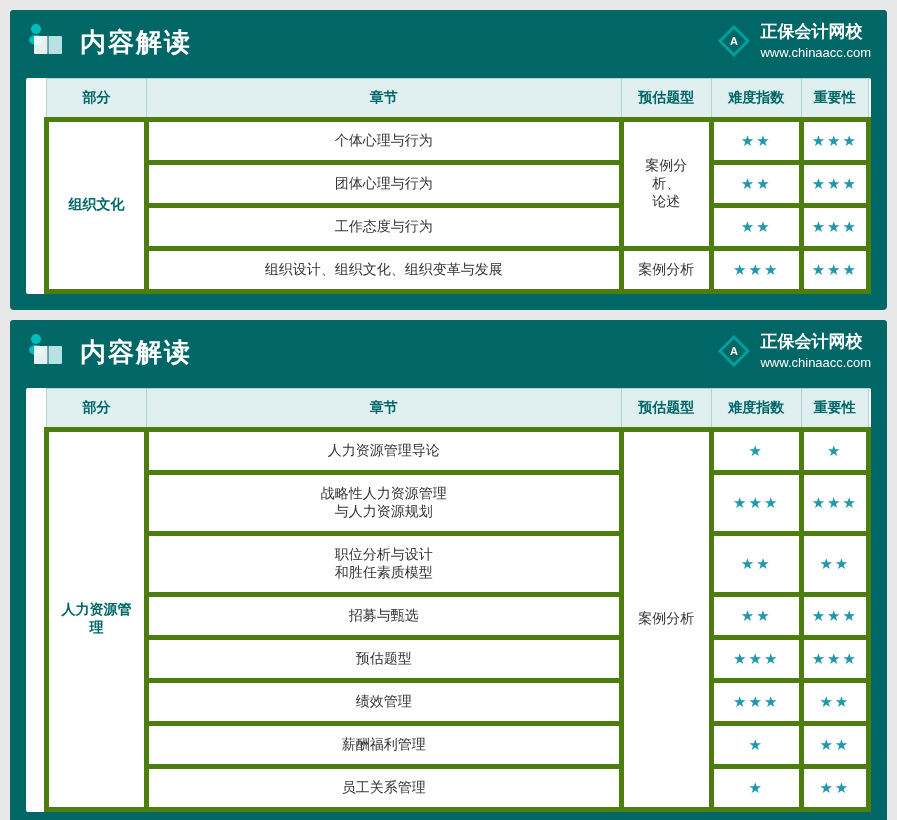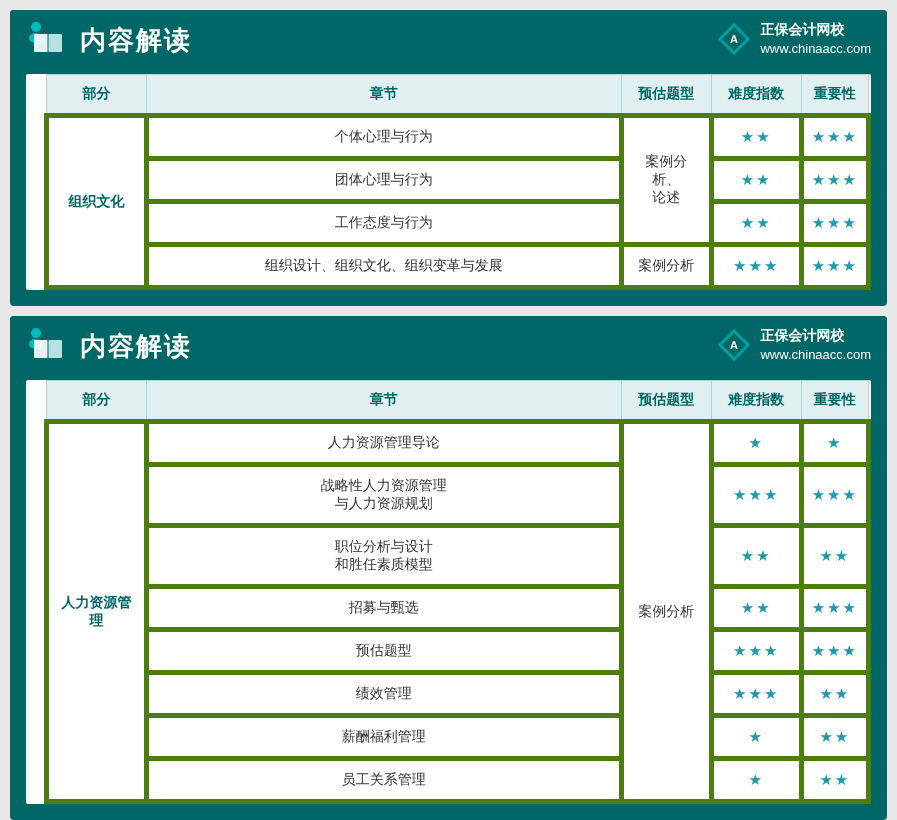--- a/index.html
+++ b/index.html
@@ -55,21 +55,21 @@
       height: 36px;
     }
 
     .logo-text {
       color: #ffffff;
       font-size: 13px;
       line-height: 1.4;
     }
 
     .logo-text .main {
-      font-size: 14px;
+      font-size: 17px;
       font-weight: bold;
     }
 
     .table-wrapper {
       margin: 8px 16px 0 16px;
       background: #ffffff;
       border-radius: 2px;
       padding-left: 18px;
     }
 

